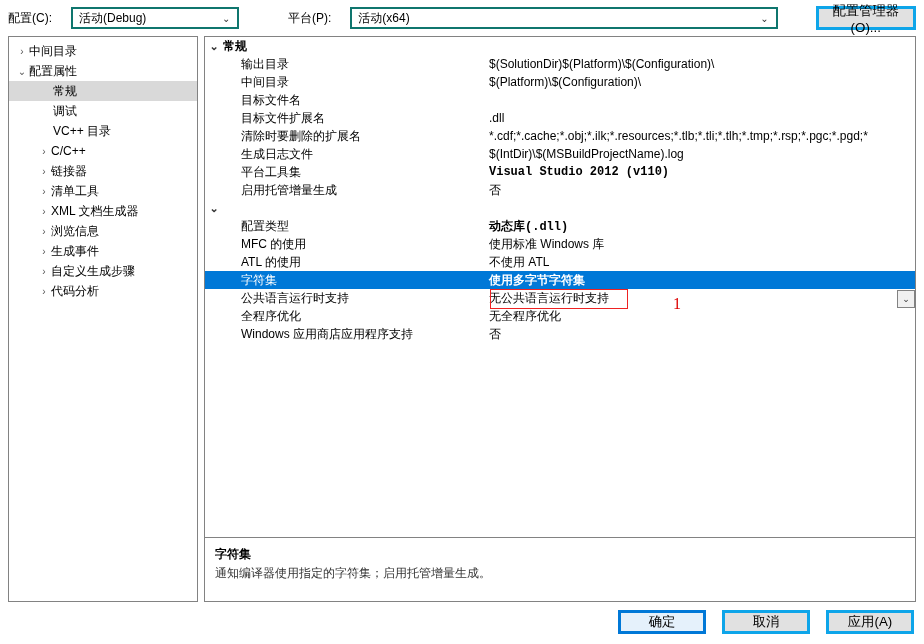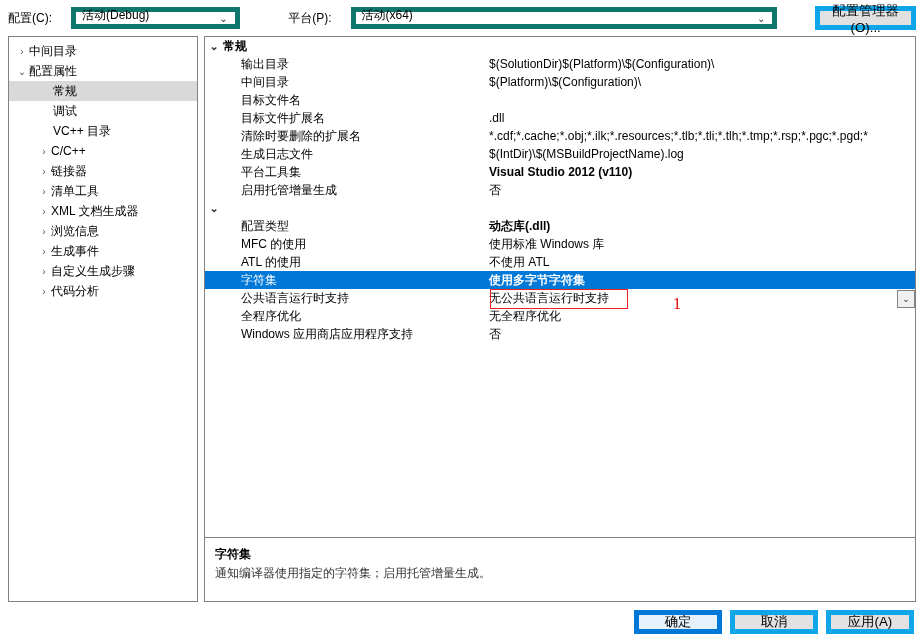--- a/index.html
+++ b/index.html
@@ -13,41 +13,41 @@
       position: relative;
     }
     .top-bar {
       display: flex;
       align-items: center;
       padding: 6px 8px;
       gap: 19px;
     }
     .top-bar label { white-space: nowrap; }
     .combo {
-      border: 5px solid #0f766e;
+      border: 2px solid #0f766e;
       background: #fff;
       height: 22px;
       display: flex;
-      align-items: flex-end;
+      align-items: center;
       padding: 0 4px 0 6px;
       position: relative;
     }
     .combo .arrow {
       position: absolute;
       right: 3px;
       width: 16px;
       text-align: center;
       pointer-events: none;
       font-size: 10px;
       color: #333;
     }
     .c1 { width: 188px; }
     .c2 { width: 480px; }
     .btn {
-      border: 5px solid #0ea5e9;
+      border: 3px solid #0ea5e9;
       background: #e1e1e1;
       height: 24px;
       min-width: 88px;
       padding: 0 10px;
       display: inline-flex;
       align-items: center;
       justify-content: center;
       cursor: pointer;
     }
     .btn-wide { width: 110px; }
@@ -126,21 +126,21 @@
       text-overflow: ellipsis;
     }
     .grid-row.header .col-label { padding-left: 0; }
     .col-indent { padding-left: 18px;}
     .col-value {
       flex: 1;
       padding-left: 2px;
       overflow: hidden;
       text-overflow: ellipsis;
     }
-    .col-value.bold { font-weight: 600; }
+    .col-value.bold { font-weight: 600; font-family: Liberation Mono, monospace; }
     .dropdown-indicator {
       width: 18px;
       border: 1px solid #828282;
       height: 18px;
       display: flex;
       align-items: center;
       justify-content: center;
       font-size: 9px;
       color: #333;
       background: #f0f0f0;
@@ -165,21 +165,21 @@
       padding: 8px 10px 10px 10px;
       height: 64px;
       background: #fff;
     }
     .desc-title { font-weight: 600; margin-bottom: 2px; }
     .desc-text { color: #333; }
 
     .bottom-bar {
       display: flex;
       justify-content: flex-end;
-      gap: 8px;
+      gap: 16px;
       padding: 8px 10px;
     }
   </style>
 </head>
 <body>
 
 <div class="top-bar">
   <label>配置(C):</label>
   <div class="combo c1">
     <span>活动(Debug)</span>

